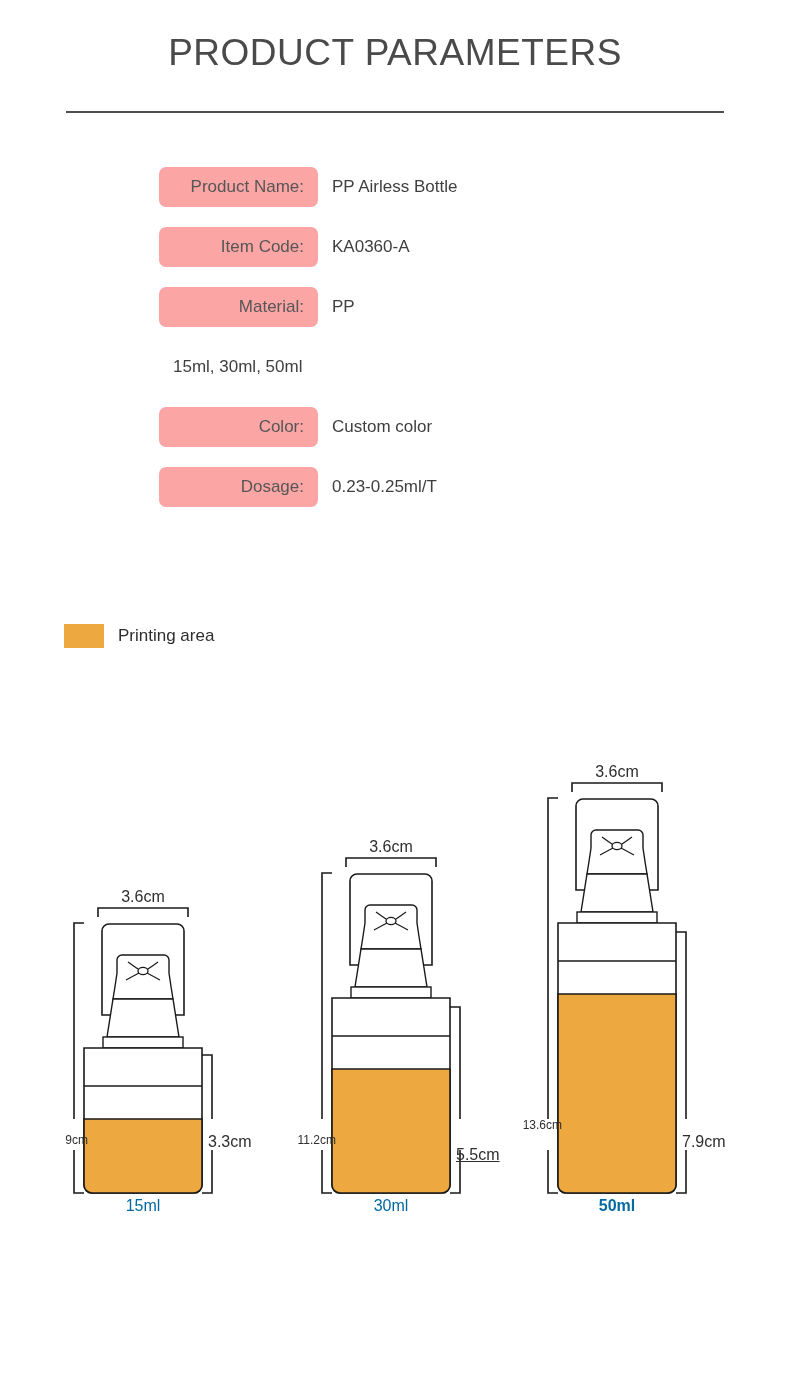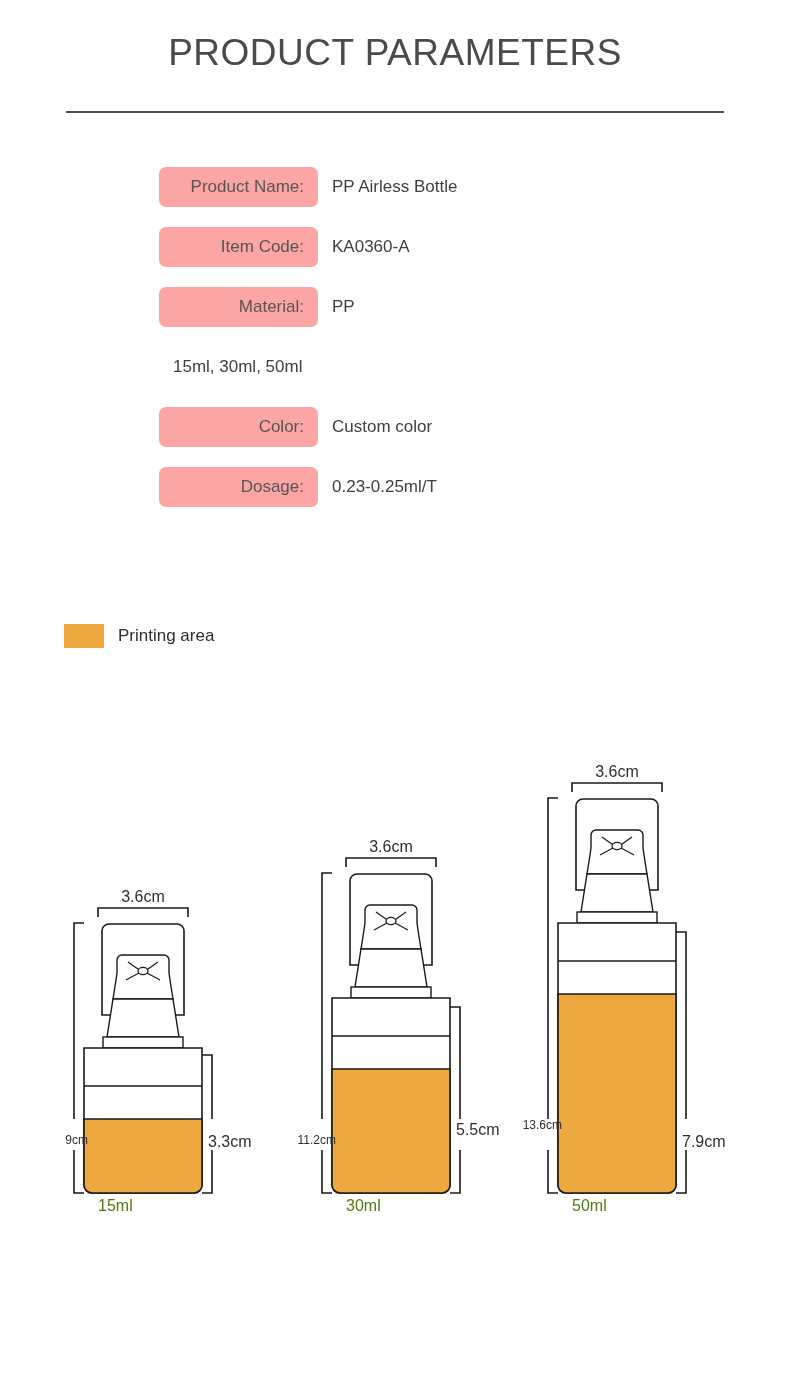--- a/index.html
+++ b/index.html
@@ -111,22 +111,23 @@
 
   .cap-label {
     position: absolute;
     text-align: center;
     font-size: 16px;
     color: #2e2e2e;
     white-space: nowrap;
   }
   .size-label {
     position: absolute;
+    text-align: center;
     font-size: 16px;
-    color: #4d7c0f;
+    color: #0369a1;
     white-space: nowrap;
   }
   .dim-label-left {
     position: absolute;
     font-size: 12px;
     color: #2e2e2e;
     white-space: nowrap;
     text-align: right;
   }
   .dim-label-right {
@@ -231,21 +232,21 @@
       <path d="M44,244 L162,244 L162,310 a8,8 0 0 1 -8,8 L52,318 a8,8 0 0 1 -8,-8 Z" fill="none" stroke="#1a1a1a" stroke-width="1.6"></path>
     </svg>
   </div>
 
   <div class="bottle-group" style="left:288px; bottom:155px; width:230px; height:405px;">
 
     <div class="cap-label" style="left:58px; top:13px; width:90px;">3.6cm</div>
 
     <div class="dim-label-left" style="left:-10px; top:308px; width:58px;">11.2cm</div>
 
-    <div class="dim-label-right" style="left:168px; top:296px; width:60px;">5.5cm</div>
+    <div class="dim-label-right" style="left:168px; top:321px; width:60px;text-decoration:underline;">5.5cm</div>
 
     <div class="size-label" style="left:58px; top:372px; width:90px;">30ml</div>
 
     <svg class="bottle-svg" width="230" height="405" viewBox="0 0 230 405">
       <g fill="none" stroke="#1a1a1a" stroke-width="1.6">
         <path d="M58,42 L58,33 L148,33 L148,42"></path>
         <path d="M44,48 L34,48 L34,294"></path>
         <path d="M34,325 L34,368 L44,368"></path>
         <path d="M162,182 L172,182 L172,294"></path>
         <path d="M172,325 L172,368 L162,368"></path>
@@ -275,21 +276,21 @@
   </div>
 
   <div class="bottle-group" style="left:514px; bottom:155px; width:230px; height:480px;">
 
     <div class="cap-label" style="left:58px; top:13px; width:90px;">3.6cm</div>
 
     <div class="dim-label-left" style="left:-10px; top:368px; width:58px;">13.6cm</div>
 
     <div class="dim-label-right" style="left:168px; top:383px; width:60px;">7.9cm</div>
 
-    <div class="size-label" style="left:58px; top:447px; width:90px;">50ml</div>
+    <div class="size-label" style="left:58px; top:447px; width:90px;font-weight:bold;">50ml</div>
 
     <svg class="bottle-svg" width="230" height="480" viewBox="0 0 230 480">
       <g fill="none" stroke="#1a1a1a" stroke-width="1.6">
         <path d="M58,42 L58,33 L148,33 L148,42"></path>
         <path d="M44,48 L34,48 L34,369"></path>
         <path d="M34,400 L34,443 L44,443"></path>
         <path d="M162,182 L172,182 L172,369"></path>
         <path d="M172,400 L172,443 L162,443"></path>
       </g>
 

